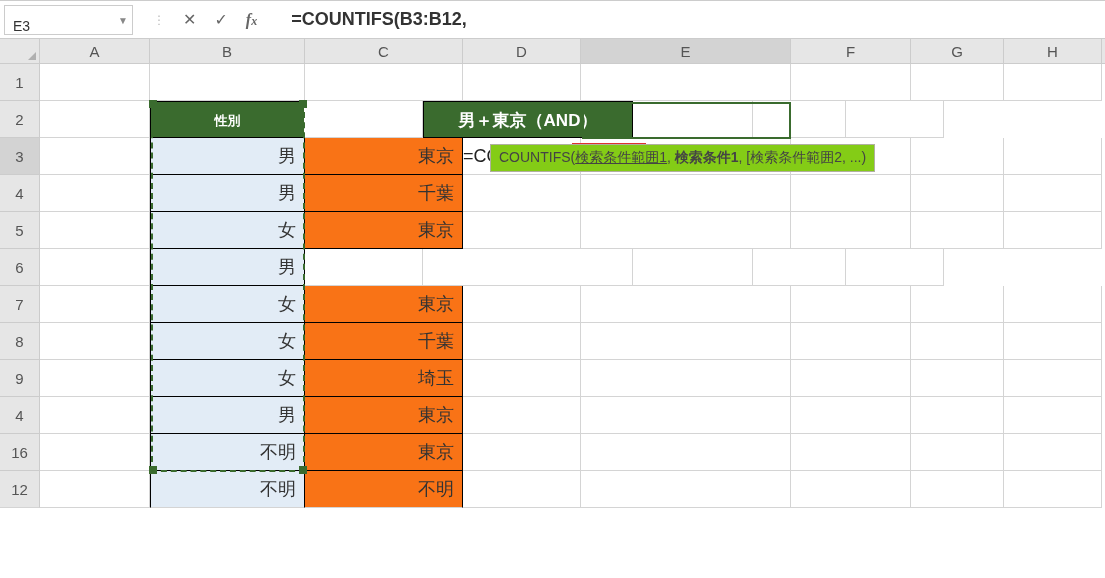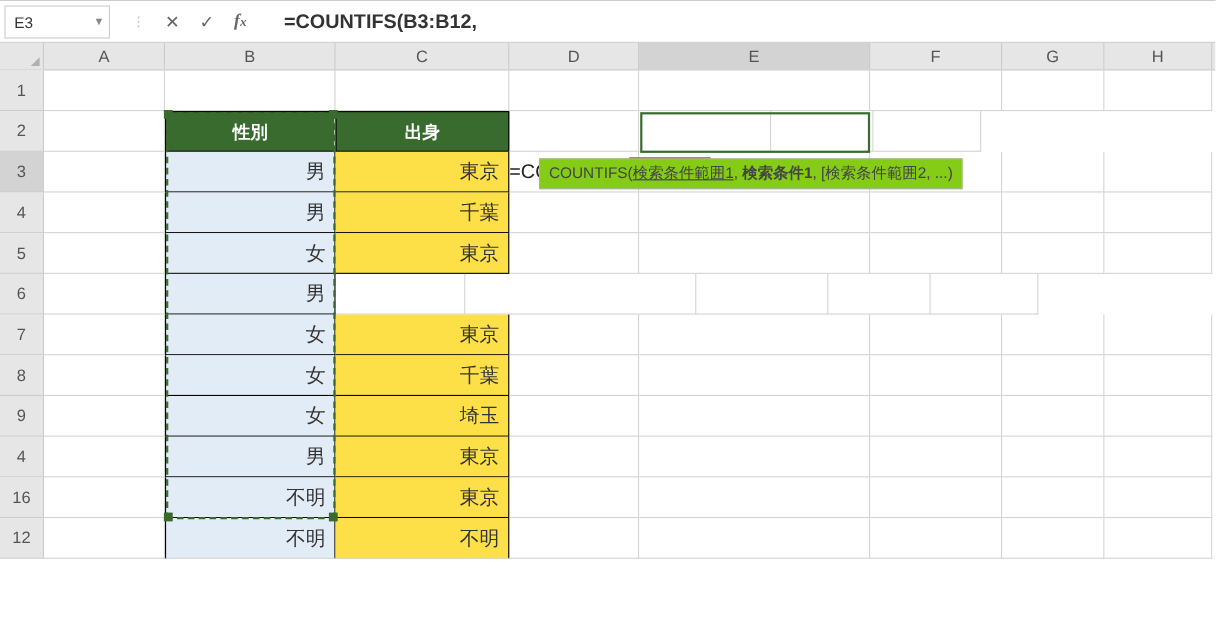--- a/index.html
+++ b/index.html
@@ -20,26 +20,26 @@
   }
   
   .formula-bar {
     height: 38px;
     display: flex;
     align-items: center;
     border-bottom: 1px solid #ccc;
     background: #fff;
   }
   .name-box {
-    width: 96px;
+    width: 129px;
     height: 30px;
     margin: 0 4px;
     border: 1px solid #ccc;
     display: flex;
-    align-items: center;
+    align-items: flex-end;
     padding: 0 8px;
     position: relative;
   }
   .name-box .dd {
     position: absolute;
     right: 4px;
     top: 50%;
     transform: translateY(-50%);
     font-size: 10px;
     color: #888;
@@ -119,36 +119,36 @@
     position: relative;
   }
   
   .row:last-child .cell, .row:last-child .row-h { border-bottom: 1px solid #d4d4d4; }
 
   
   .hdr {
     background: #3a6b2e;
     color: #fff;
     font-weight: bold;
-    font-size: 16px;
+    font-size: 13px;
     text-align: center;
     line-height: 37px;
     border: 1px solid #000;
     border-right: 1px solid #fff;
   }
   .hdr.last { border-right: 1px solid #000; }
   
   .tdc {
     border: 1px solid #000;
     border-top: none;
     font-size: 18px;
     line-height: 36px;
     text-align: right;
     padding: 0 8px 0 0;
-    background: #fde047;
+    background: #f97316;
   }
   .tdc.bSel {
     background: #e2ecf6;
   }
   .tdc.left { border-left: 1px solid #000; }
   .tdc + .tdc { border-left: none; }
 
   
   .ehdr {
     background: #3a6b2e;
@@ -257,22 +257,22 @@
         <div class="cell col-D"></div>
         <div class="cell col-E"></div>
         <div class="cell col-F"></div>
         <div class="cell col-G"></div>
         <div class="cell col-H"></div>
       </div>
       <div class="row">
         <div class="row-h">2</div>
         <div class="cell col-A"></div>
         <div class="cell col-B hdr">性別</div>
-        <div class="cell col-C hdr last">出身</div>
-        <div class="cell col-D"></div>
+        <div class="cell col-D"></div>
+        <div class="cell col-E ehdr" style="border: 1px solid rgb(0, 0, 0);">男＋東京（AND）</div>
         <div class="cell col-F"></div>
         <div class="cell col-G"></div>
         <div class="cell col-H"></div>
       </div>
       <div class="row">
         <div class="row-h sel">3</div>
         <div class="cell col-A"></div>
         <div class="cell col-B tdc left bSel">男</div>
         <div class="cell col-C tdc">東京</div>
         <div class="cell col-D" style="overflow: visible;">

